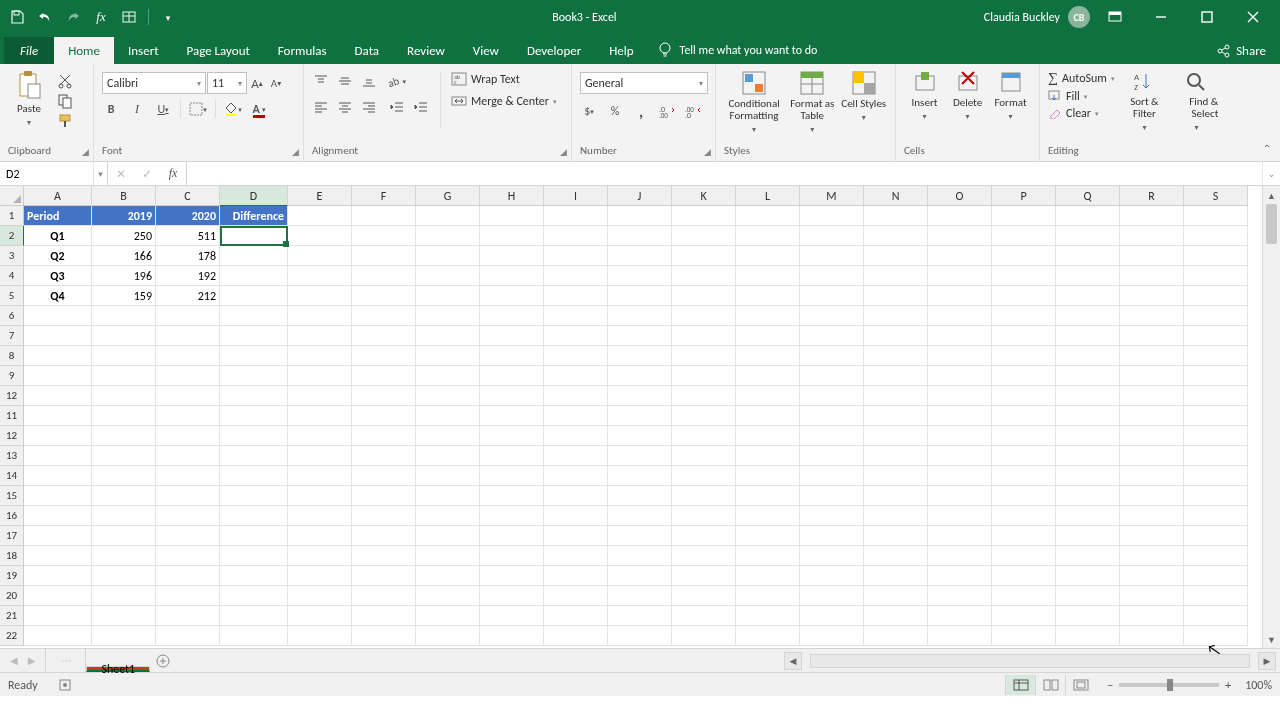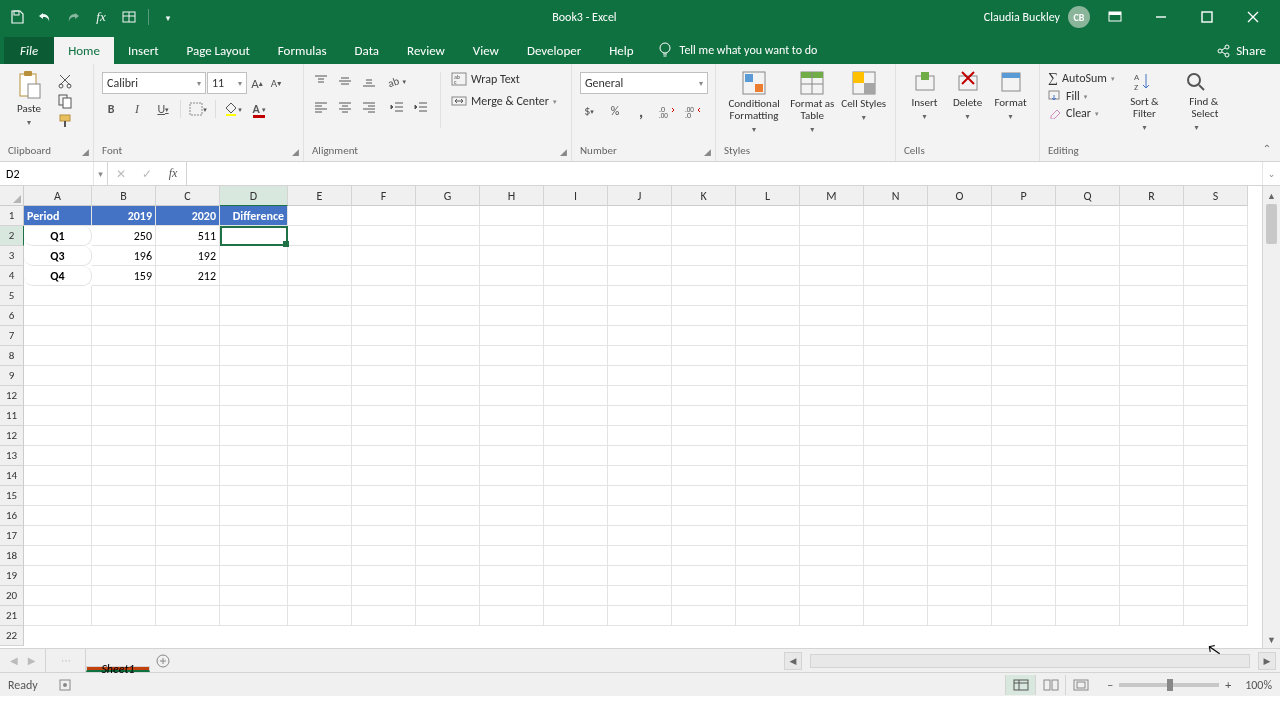--- a/index.html
+++ b/index.html
@@ -58,34 +58,34 @@
 .ch.big { width:68px; }
 .row-headers { display:flex; flex-direction:column; width:24px; background:#f0f0f0; }
 .rh { height:20px; border-bottom:1px solid #d4d4d4; border-right:1px solid #ccc; text-align:center; font-size:11px; color:#333; line-height:20px; }
 .cells { position:relative; }
 .data-row { display:flex; height:20px; }
 .cell { width:64px; height:20px; border-right:1px solid #e3e3e3; border-bottom:1px solid #e3e3e3; font-size:12px; padding:0 3px; line-height:20px; overflow:hidden; white-space:nowrap; }
 .cell.big { width:68px; }
 .hdr { background:#4472c4; color:#fff; font-weight:600; }
 .hdr.left { text-align:left; }
 .hdr.right { text-align:right; }
-.bold-center { font-weight:700; text-align:center;border-radius:9px; }
+.bold-center { font-weight:700; text-align:center; }
 .num { text-align:right; }
 .sel-cell { position:absolute; border:2px solid #1f7246; pointer-events:none; }
 .sel-handle { position:absolute; width:6px; height:6px; background:#1f7246; right:-3px; bottom:-3px; }
 .vscroll { width:18px; background:#f0f0f0; border-left:1px solid #d4d4d4; position:relative; }
 .vscroll .arr { height:18px; display:flex; align-items:center; justify-content:center; font-size:9px; color:#666; }
 .vscroll .thumb { position:absolute; top:18px; left:3px; right:3px; height:40px; background:#c8c8c8; border-radius:2px; }
 .vscroll .arr.bot { position:absolute; bottom:0; width:100%; }
 
 
 .sheet-bar { height:24px; display:flex; align-items:stretch; background:#f0f0f0; border-top:1px solid #d4d4d4; font-size:12px; }
 .sheet-nav { display:flex; align-items:center; gap:2px; padding:0 6px; border-right:1px solid #d4d4d4; }
 .sheet-nav span { color:#bbb; font-size:10px; padding:0 4px; }
-.sheet-tab { background:#c2410c; border:1px solid #d4d4d4; border-bottom:2px solid #0f7040; padding:0 14px; display:flex; align-items:center; margin-top:17px;font-style:italic; }
+.sheet-tab { background:#c2410c; border:1px solid #d4d4d4; border-bottom:2px solid #0f7040; padding:0 14px; display:flex; align-items:center; margin-top:17px; }
 .add-sheet { width:26px; display:flex; align-items:center; justify-content:center; color:#666; }
 .hscroll { flex:1; display:flex; align-items:center; justify-content:flex-end; padding-right:4px; gap:4px; }
 .hscroll .track { flex:1; max-width:440px; height:14px; background:#e8e8e8; border:1px solid #d4d4d4; margin:0 4px; position:relative; }
 .hscroll .arr { width:18px; height:18px; display:flex; align-items:center; justify-content:center; font-size:9px; color:#666; background:#e8e8e8; border:1px solid #d4d4d4; }
 
 
 .status { height:24px; background:#f0f0f0; border-top:1px solid #d4d4d4; display:flex; align-items:center; font-size:12px; color:#555; padding:0 8px; }
 .status .views { margin-left:auto; display:flex; align-items:center; gap:0; }
 .view-btn { width:30px; height:20px; display:flex; align-items:center; justify-content:center; border-left:1px solid #d4d4d4; }
 .view-btn.active { background:#d8e8df; }
@@ -596,20 +596,41 @@
             <div class="cell"></div>
             <div class="cell"></div>
             <div class="cell"></div>
             <div class="cell"></div>
             <div class="cell"></div>
             <div class="cell"></div>
             <div class="cell"></div>
             <div class="cell"></div>
           </div>
           <div class="data-row">
+            <div class="cell big bold-center">Q2</div>
+            <div class="cell num">166</div>
+            <div class="cell num">178</div>
+            <div class="cell big"></div>
+            <div class="cell"></div>
+            <div class="cell"></div>
+            <div class="cell"></div>
+            <div class="cell"></div>
+            <div class="cell"></div>
+            <div class="cell"></div>
+            <div class="cell"></div>
+            <div class="cell"></div>
+            <div class="cell"></div>
+            <div class="cell"></div>
+            <div class="cell"></div>
+            <div class="cell"></div>
+            <div class="cell"></div>
+            <div class="cell"></div>
+            <div class="cell"></div>
+          </div>
+          <div class="data-row">
             <div class="cell big bold-center">Q3</div>
             <div class="cell num">196</div>
             <div class="cell num">192</div>
             <div class="cell big"></div>
             <div class="cell"></div>
             <div class="cell"></div>
             <div class="cell"></div>
             <div class="cell"></div>
             <div class="cell"></div>
             <div class="cell"></div>

